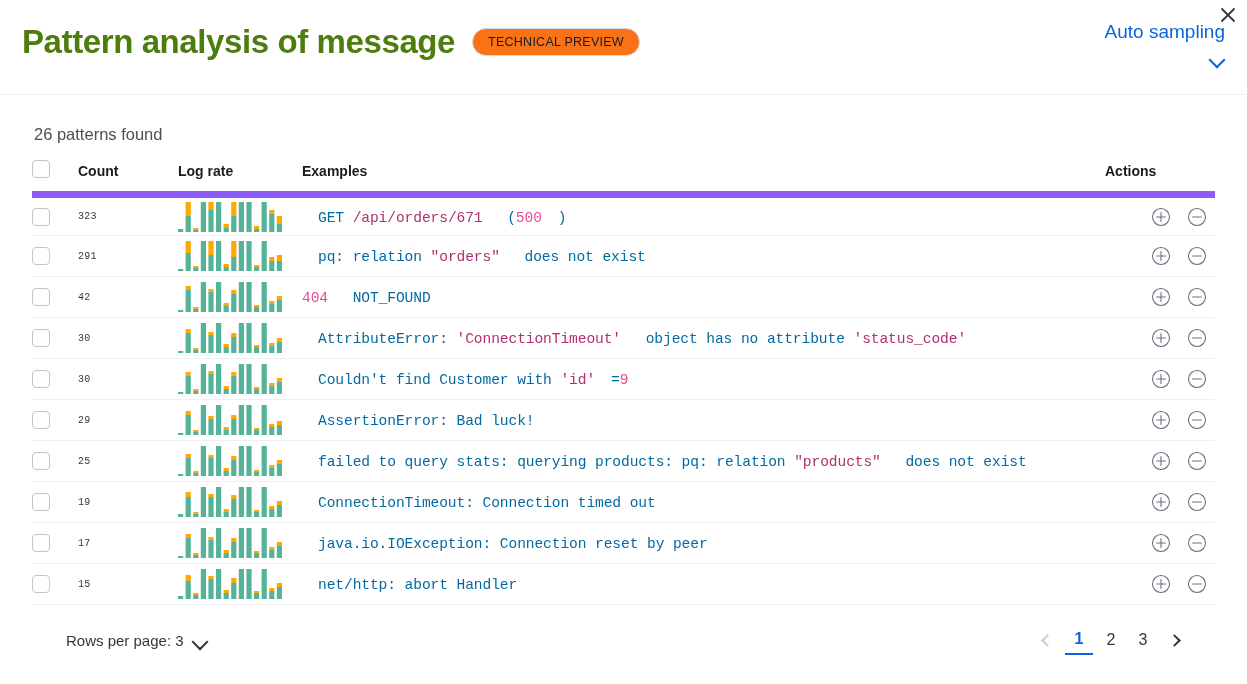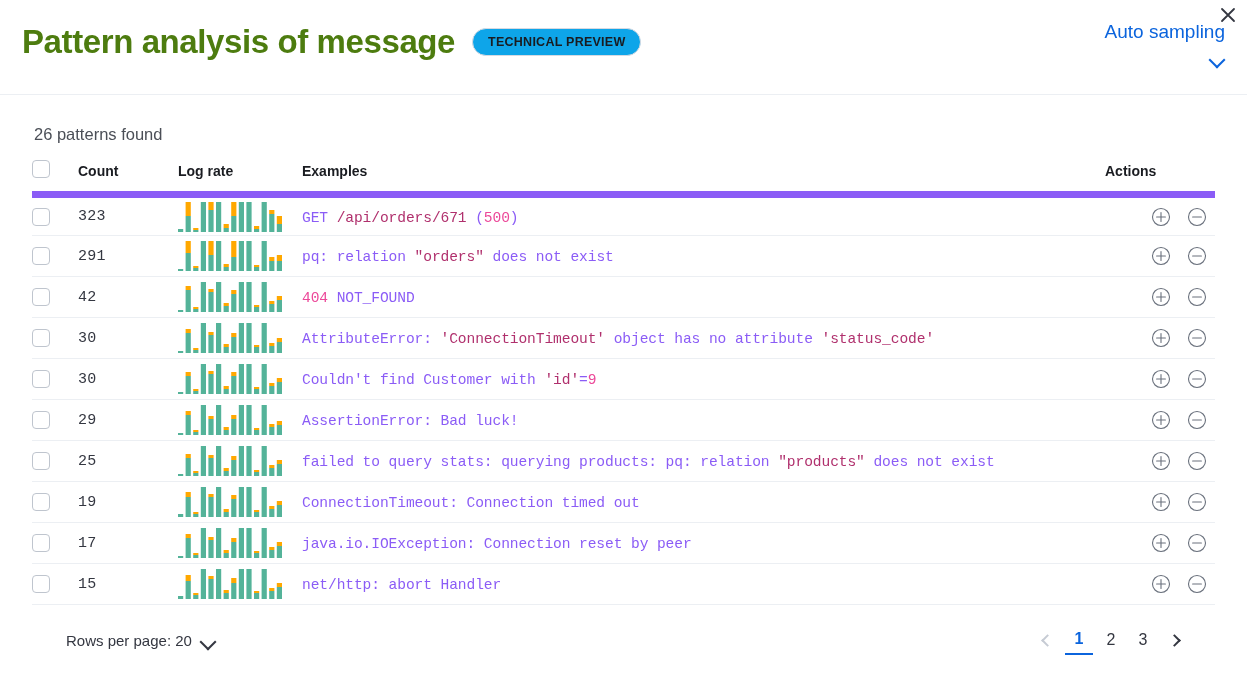--- a/index.html
+++ b/index.html
@@ -36,23 +36,23 @@
     white-space: nowrap;
   }
   .badge {
     display: inline-flex;
     align-items: center;
     justify-content: center;
     height: 28px;
     padding: 0 15px;
     border: 1px solid #d6dae2;
     border-radius: 16px;
-    background: #0ea5e9;
+    background: #f97316;
     font-size: 12.5px;
-    font-weight: 700;
+    font-weight: 400;
     letter-spacing: 0.25px;
     color: #1a1c21;
     white-space: nowrap;
   }
   .header-right {
     display: flex;
     align-items: flex-end;
     gap: 11px;
     margin-top: -10px;
     flex-direction: column;
@@ -131,36 +131,36 @@
     border: 1px solid #bfc5ce;
     border-radius: 4px;
     background: #fff;
     display: block;
     cursor: pointer;
   }
   th .chk { margin-bottom: 1px; }
 
   .count-cell {
     font-family: "Liberation Mono", monospace;
-    font-size: 15px;
+    font-size: 10px;
     color: #343741;
     letter-spacing: 0.2px;
   }
 
   
   .spark { display: block; }
 
   
   .ex {
     font-family: "Liberation Mono", monospace;
     font-size: 14.6px;
     white-space: nowrap;
     letter-spacing: -0.1px;
   }
-  .tok-base { color: #8b5cf6; }
+  .tok-base { color: #0369a1; margin-left: 16px; }
   .tok-str  { color: #b0306d; }
   .tok-num  { color: #ec4899; }
 
   
   .actions {
     display: flex;
     justify-content: flex-end;
     align-items: center;
     gap: 16px;
     padding-right: 8px;
@@ -747,21 +747,21 @@
                 </svg>
               </span>
             </div>
           </td>
         </tr>
       </tbody>
   </table>
 
   <div class="footer">
     <div class="rows-per-page">
-      <span>Rows per page: 20</span>
+      <span>Rows per page: 3</span>
       <span class="chev-down" style="color:#343741;"></span>
     </div>
     <div class="pager" id="pager">
       <div class="pager-arrow prev">
           <i></i>
         </div>
     <div class="pager-num active">1</div>
         <div class="pager-num">2</div>
         <div class="pager-num">3</div>
         <div class="pager-arrow next">

